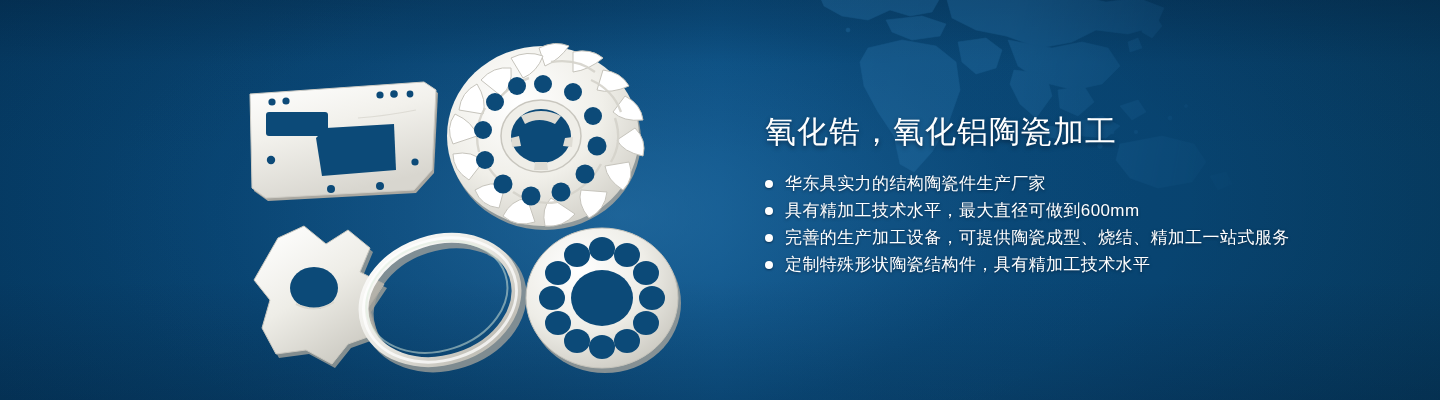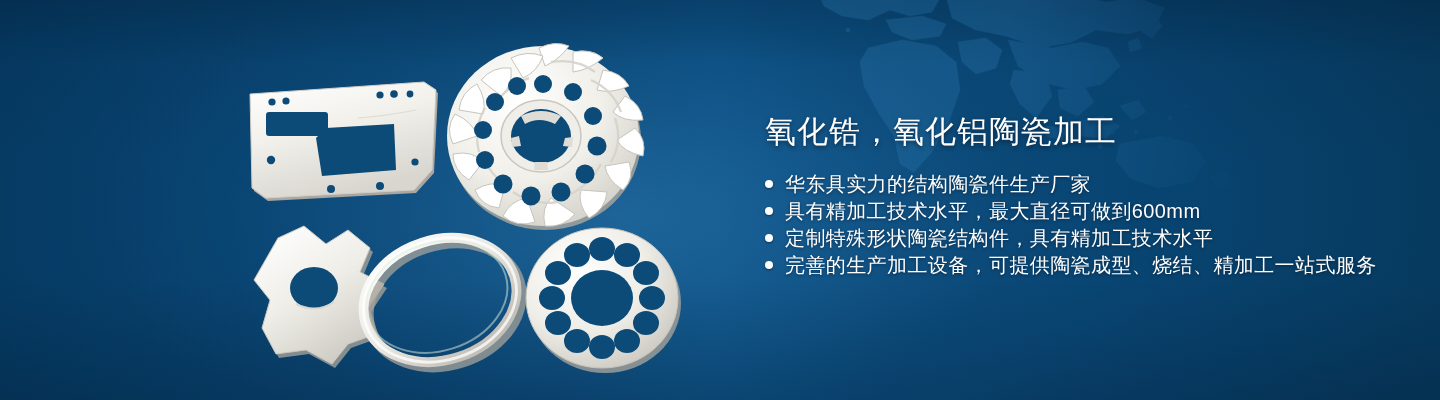--- a/index.html
+++ b/index.html
@@ -90,21 +90,21 @@
   }
   .dot {
     width:8px; height:8px;
     border-radius:50%;
     background:#ffffff;
     flex:0 0 8px;
     margin-right:12px;
     box-shadow:0 1px 2px rgba(0,10,25,0.5);
   }
   .bullet-text {
-    font-size:20px;
+    font-size:17px;
     line-height:24px;
     color:#ffffff;
     letter-spacing:0.4px;
     white-space:nowrap;
     text-shadow:0 1px 3px rgba(0,12,28,0.5);
   }
 
   
   .part { position:absolute; }
   .part svg { display:block; overflow:visible; }
@@ -337,22 +337,22 @@
       <div class="bullet">
         <span class="dot"></span>
         <span class="bullet-text">华东具实力的结构陶瓷件生产厂家</span>
       </div>
       <div class="bullet">
         <span class="dot"></span>
         <span class="bullet-text">具有精加工技术水平，最大直径可做到600mm</span>
       </div>
       <div class="bullet">
         <span class="dot"></span>
-        <span class="bullet-text">定制特殊形状陶瓷结构件，具有精加工技术水平</span>
+        <span class="bullet-text">完善的生产加工设备，可提供陶瓷成型、烧结、精加工一站式服务</span>
       </div>
       <div class="bullet">
         <span class="dot"></span>
-        <span class="bullet-text">完善的生产加工设备，可提供陶瓷成型、烧结、精加工一站式服务</span>
+        <span class="bullet-text">定制特殊形状陶瓷结构件，具有精加工技术水平</span>
       </div>
     </div>
   </div>
 
 </div>
 
 </body></html>

